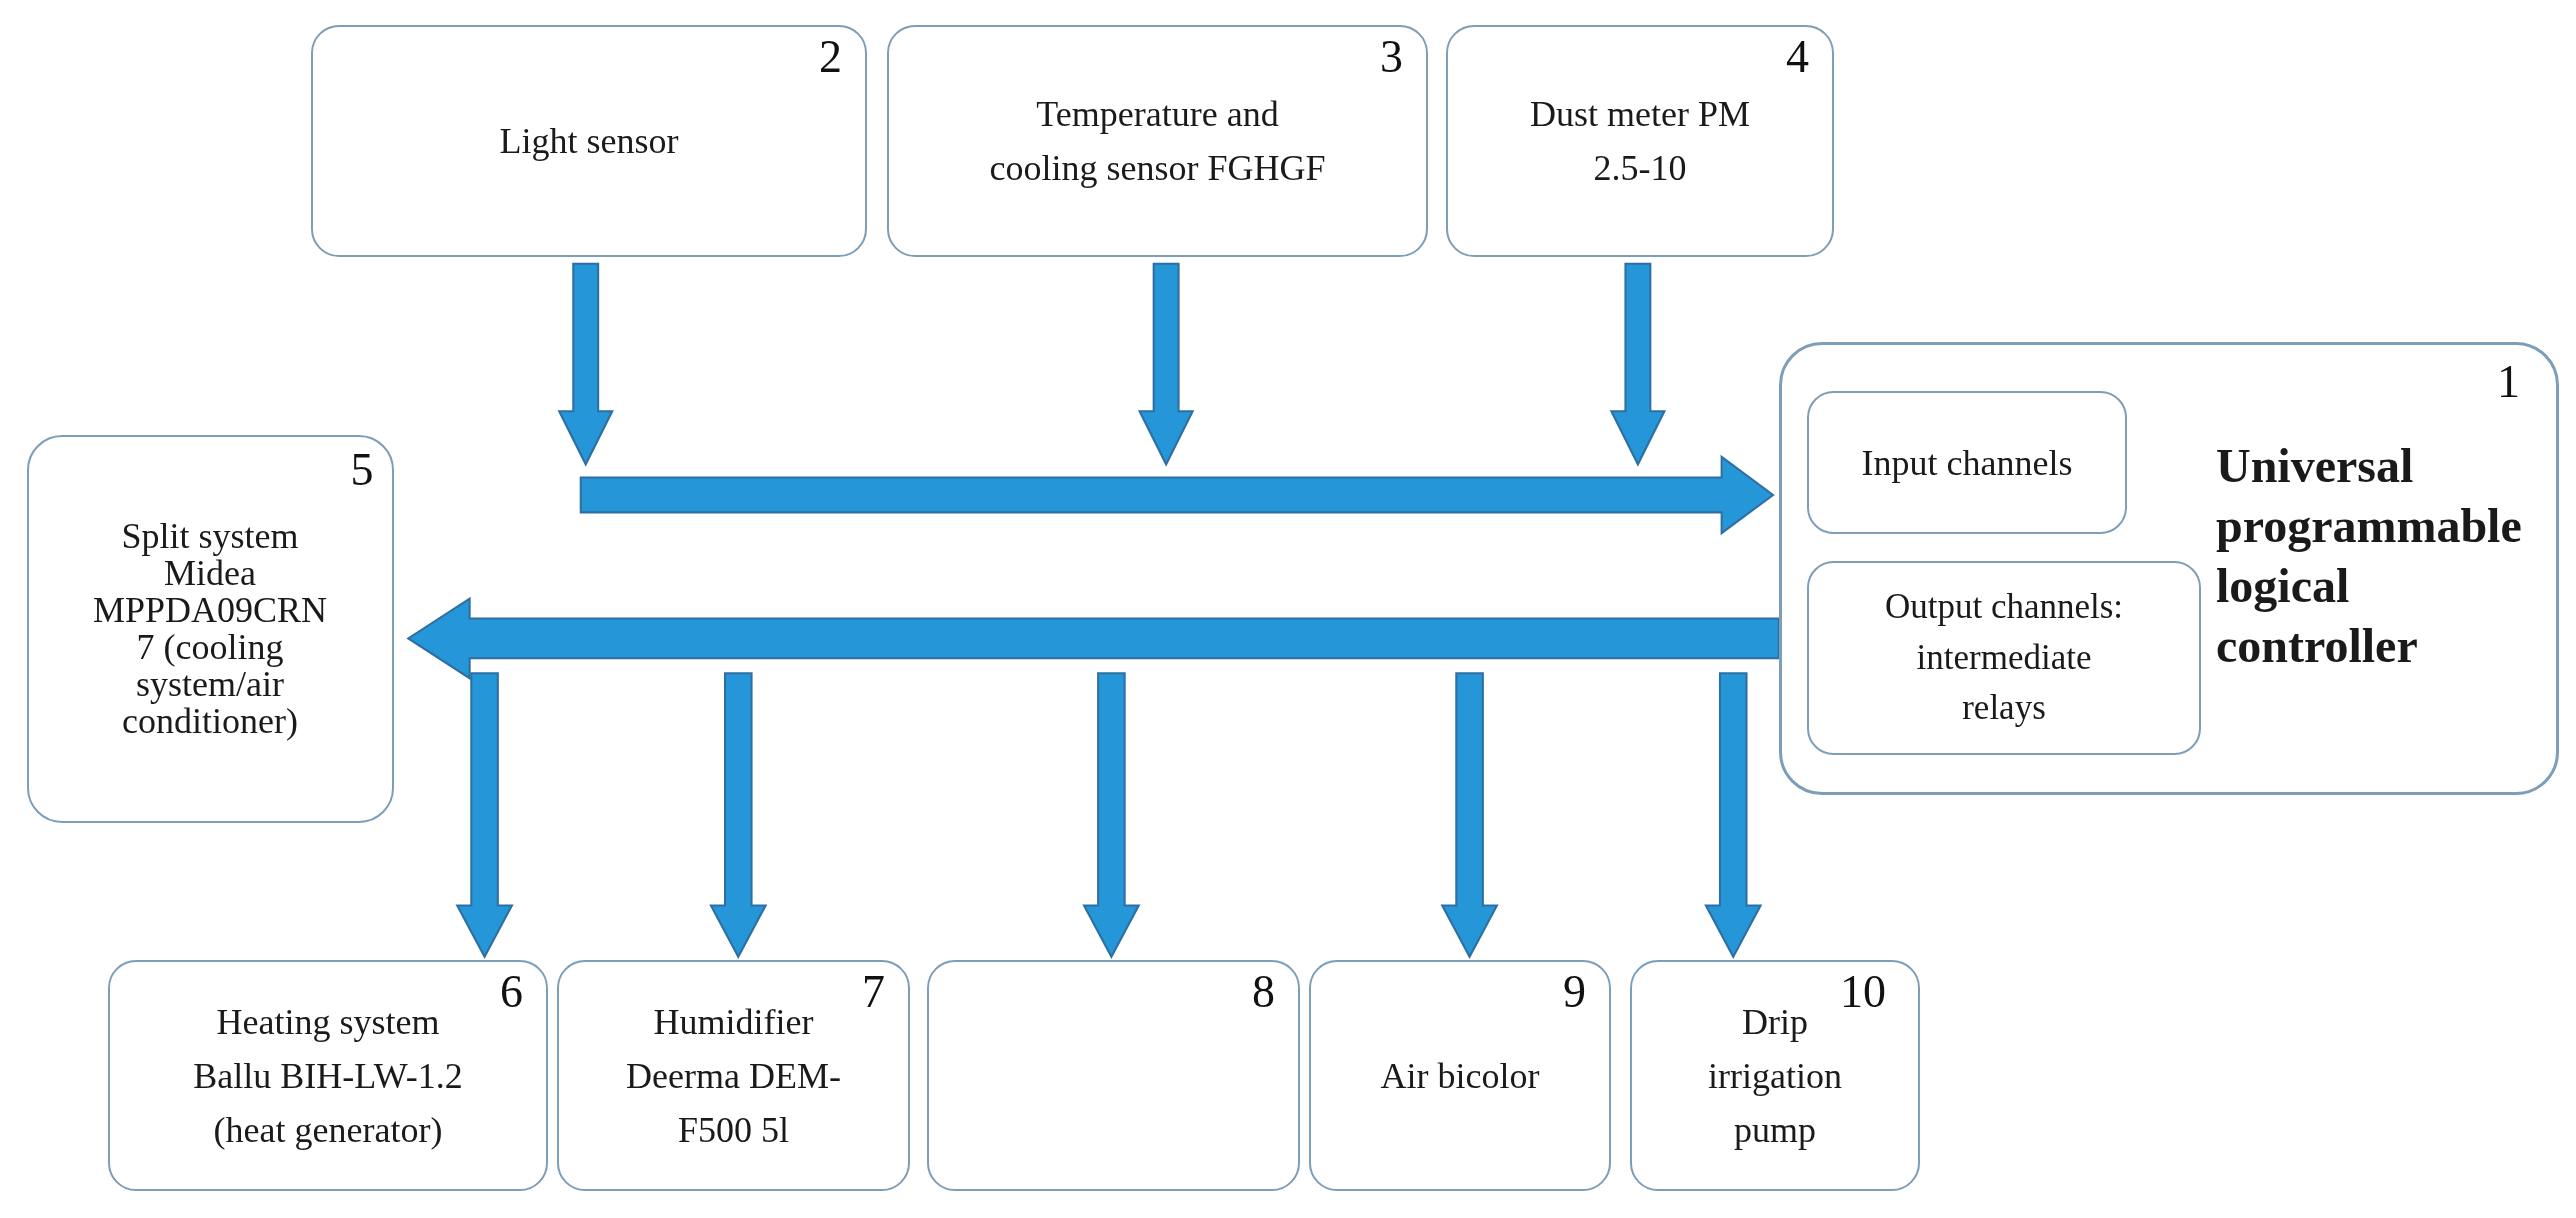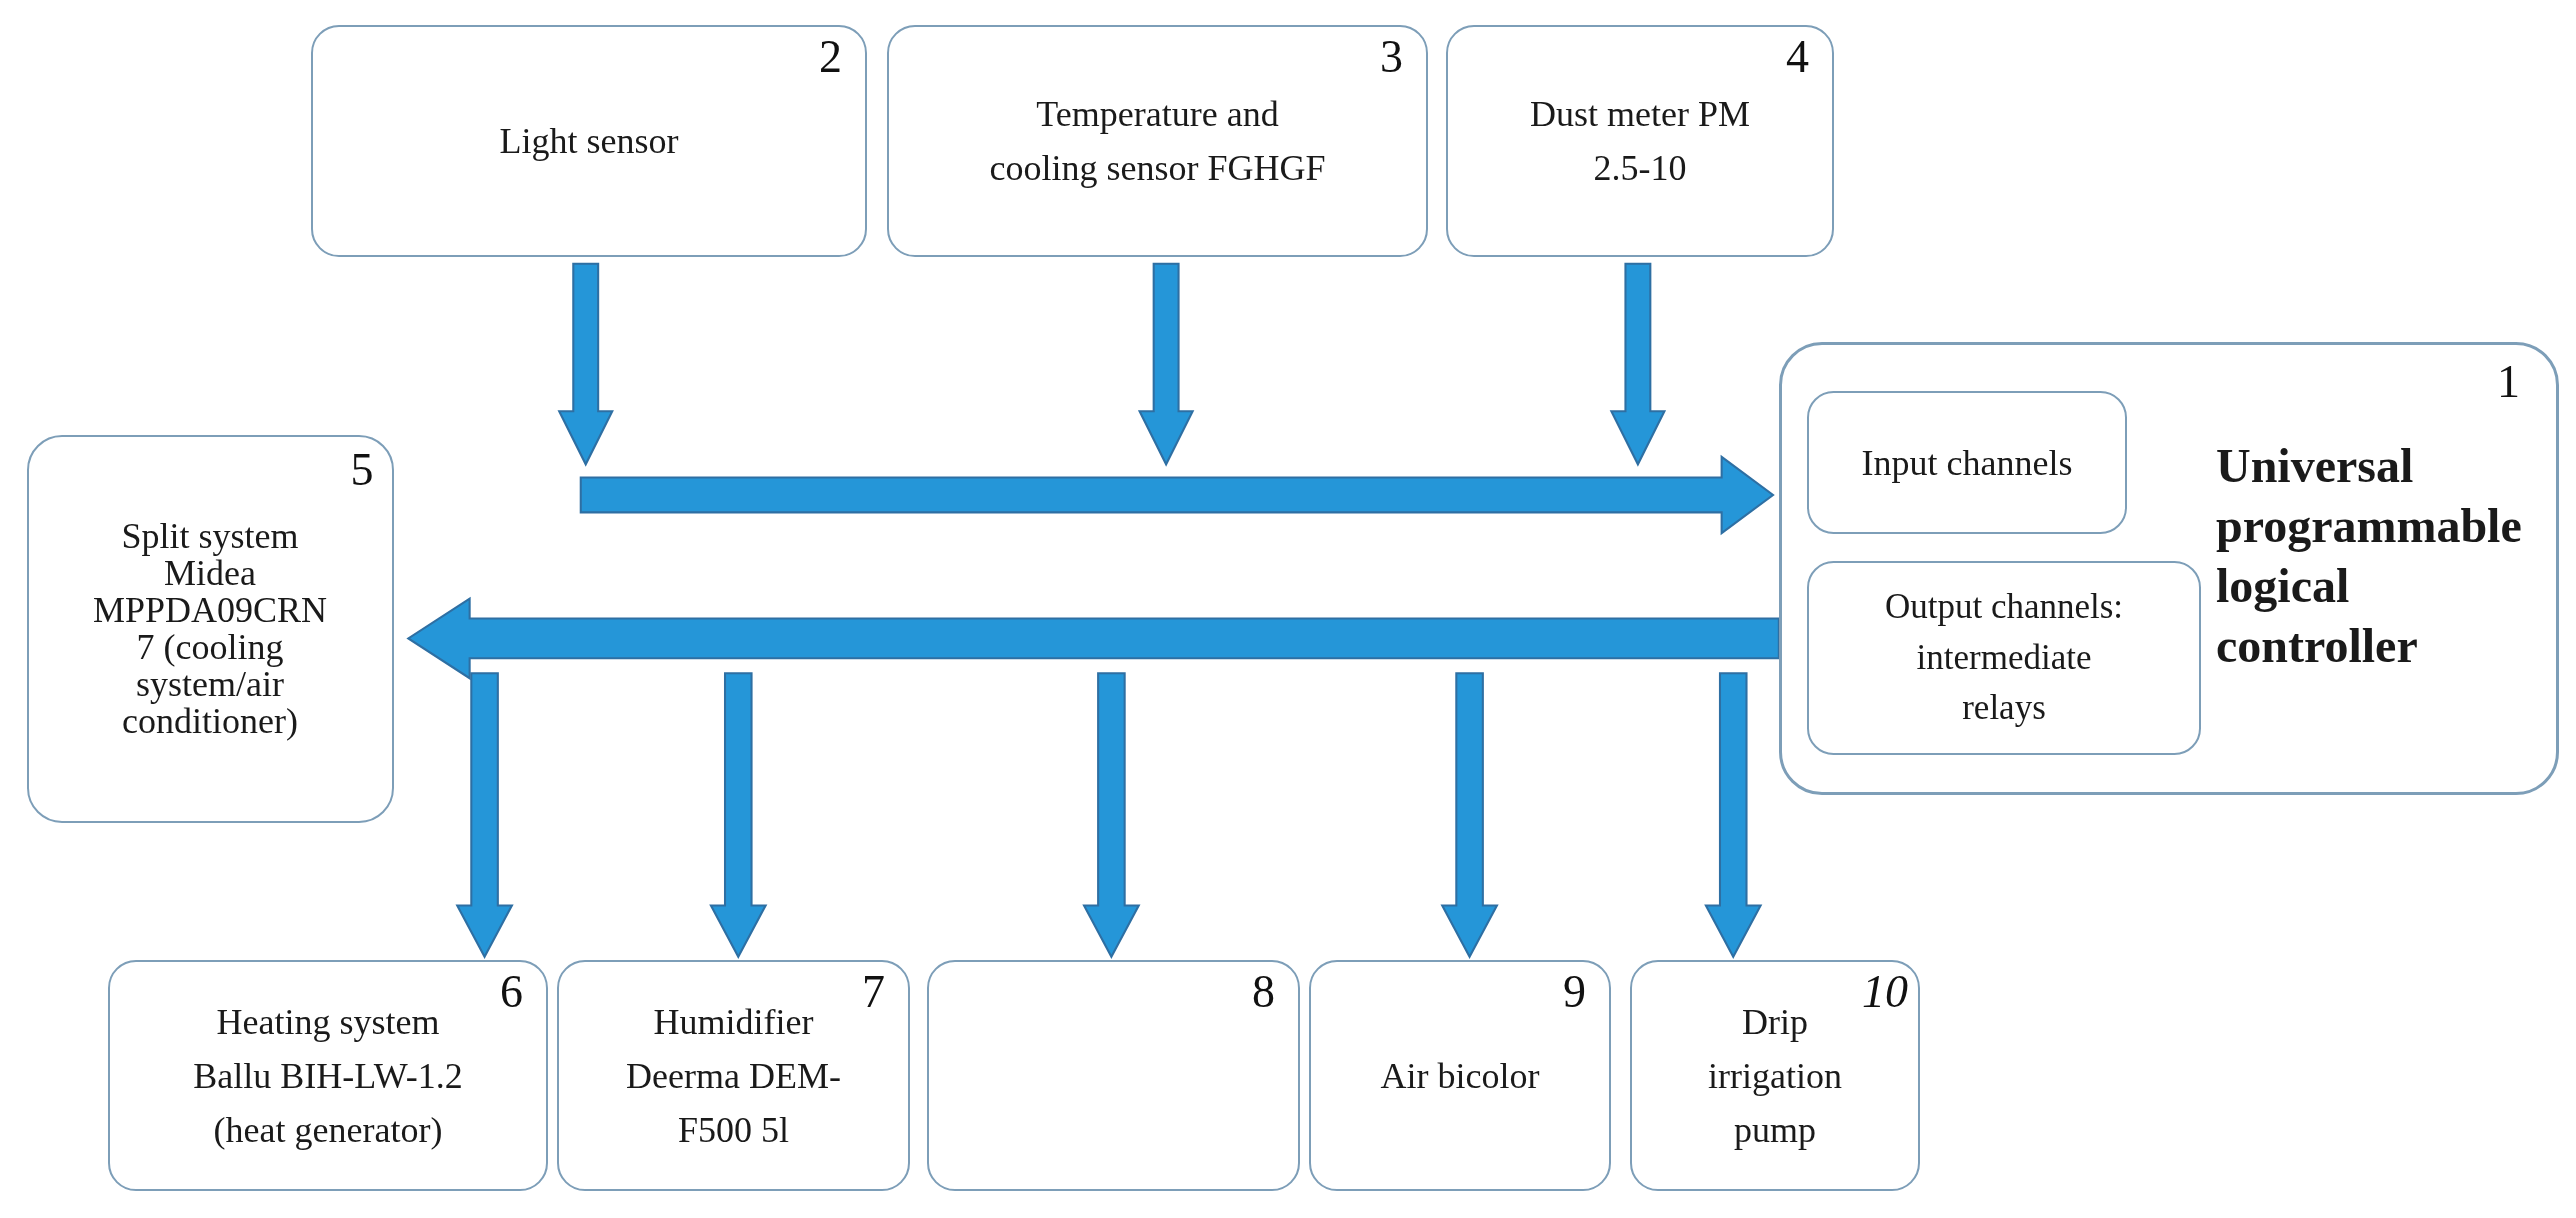--- a/index.html
+++ b/index.html
@@ -161,20 +161,20 @@
   <div class="box" style="left:927px; top:960px; width:373px; height:231px;">
     <span class="num">8</span>
   </div>
 
   <div class="box" style="left:1309px; top:960px; width:302px; height:231px;">
     <span class="num">9</span>
     <span class="label">Air bicolor</span>
   </div>
 
   <div class="box" style="left:1630px; top:960px; width:290px; height:231px;">
-    <span class="num" style="right:10px;font-style:italic;">10</span>
+    <span class="num" style="right:32px;">10</span>
     <span class="label">Drip
 irrigation
 pump</span>
   </div>
 
 </div>
 
 
 </body></html>

